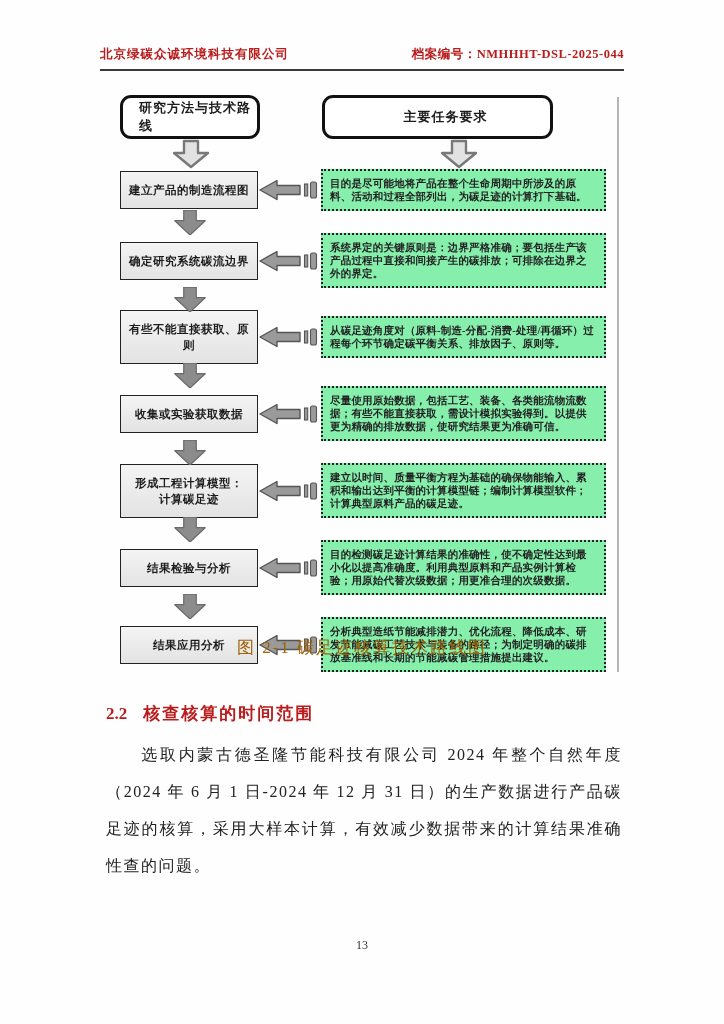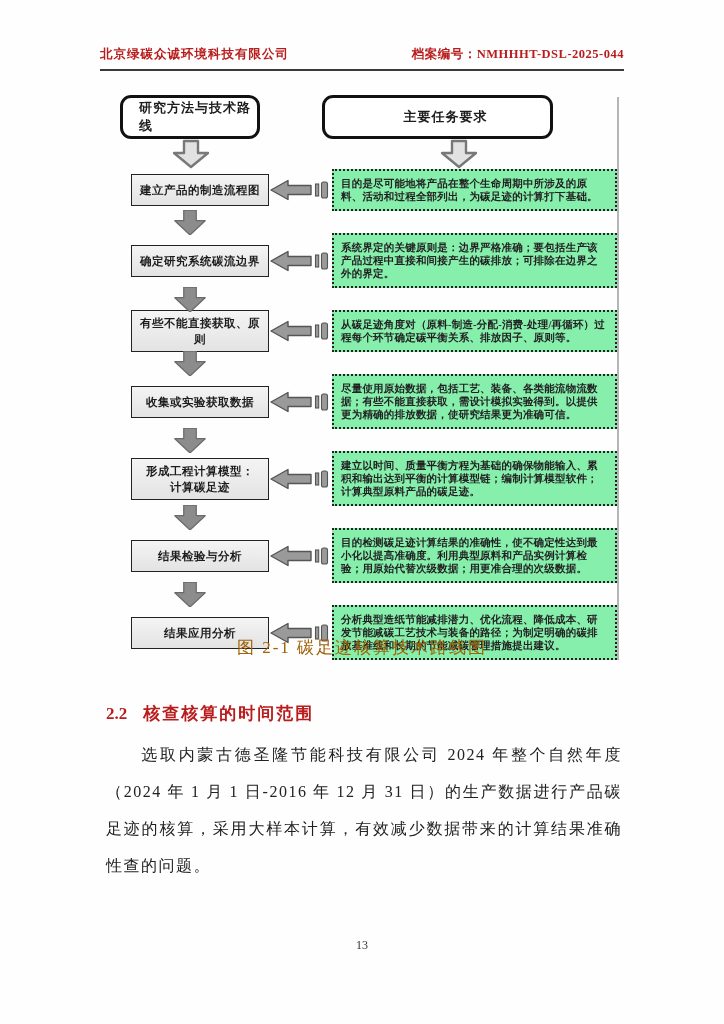--- a/index.html
+++ b/index.html
@@ -42,26 +42,26 @@
   .title-box.left  { width: 140px; margin-left: 2px; }
   .title-box.right { width: 231px; margin-left: 62px; }
 
   .hollow-row { position: relative; height: 30px; }
   .hollow-row svg { position: absolute; top: 0; }
   .hollow-row svg.l { left: 53px; }
   .hollow-row svg.r { left: 321px; }
 
   .fig-row { display: flex; align-items: center; }
   .step-box {
-    flex: none; width: 138px; min-height: 32px; margin-left: 13px;
+    flex: none; width: 138px; min-height: 32px; margin-left: 2px;
     border: 1.5px solid #222;
     background: linear-gradient(#f4f4f4, #e3e3e3);
     font-weight: bold; font-size: 11.5px; letter-spacing: 0.5px;
     display: flex; align-items: center; justify-content: center;
-    text-align: center; padding: 4px 3px;
+    text-align: center; padding: 10px 3px;
     white-space: pre-line; line-height: 16px;
   }
   .harrow { flex: none; width: 60px; height: 26px; margin: 0 1px; }
   .task-box {
     flex: none; width: 285px; margin-left: 1px;
     border: 2px dotted #222; background: #86efac;
     font-weight: bold; font-size: 10.5px; line-height: 13px;
     padding: 6px 7px; letter-spacing: 0.2px;
     color: #222;
   }
@@ -220,17 +220,17 @@
       <div class="task-box">分析典型造纸节能减排潜力、优化流程、降低成本、研发节能减碳工艺技术与装备的路径；为制定明确的碳排放基准线和长期的节能减碳管理措施提出建议。</div>
     </div>
   </div>
 
   <div class="fig-caption">图 2-1 碳足迹核算技术路线图</div>
 
   <h2 class="section-heading">
     <span class="num">2.2</span><span>核查核算的时间范围</span>
   </h2>
 
-  <p class="body-paragraph">选取内蒙古德圣隆节能科技有限公司 2024 年整个自然年度（2024 年 1 月 1 日-2016 年 12 月 31 日）的生产数据进行产品碳足迹的核算，采用大样本计算，有效减少数据带来的计算结果准确性查的问题。</p>
+  <p class="body-paragraph">选取内蒙古德圣隆节能科技有限公司 2024 年整个自然年度（2024 年 6 月 1 日-2024 年 12 月 31 日）的生产数据进行产品碳足迹的核算，采用大样本计算，有效减少数据带来的计算结果准确性查的问题。</p>
 
   <div class="page-number">13</div>
 
 </div>
 
 </body></html>

